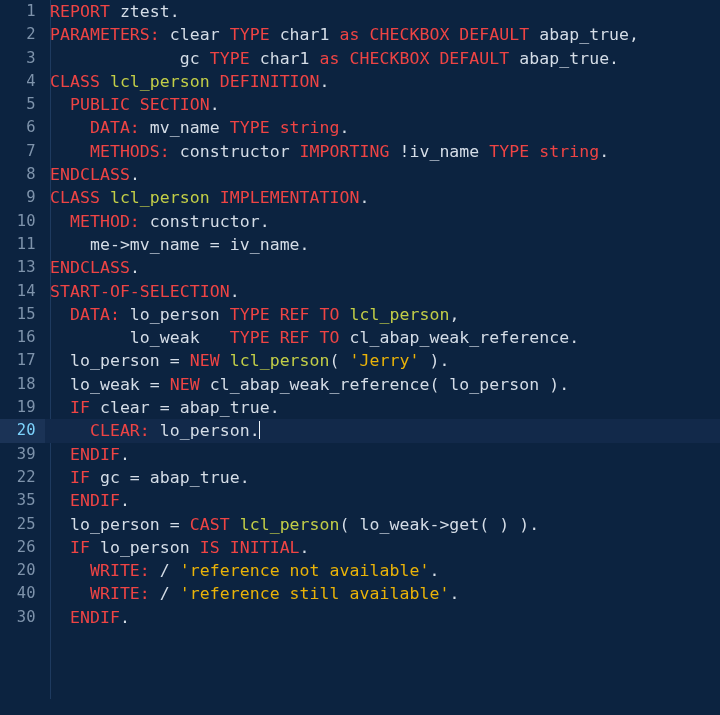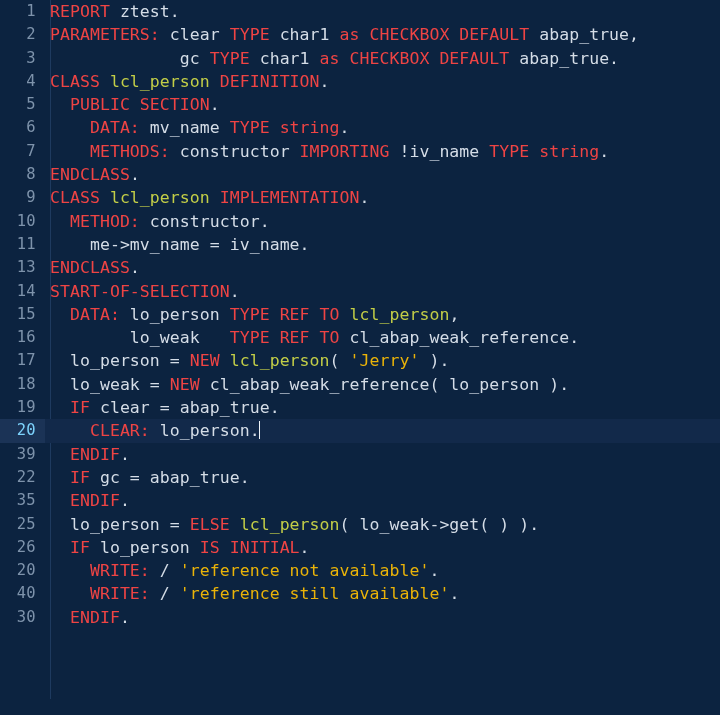--- a/index.html
+++ b/index.html
@@ -93,19 +93,19 @@
       <div class="line"><div class="gutter">14</div><div class="code"><span class="kw">START-OF-SELECTION</span><span class="id">.</span></div></div>
       <div class="line"><div class="gutter">15</div><div class="code"><span class="id">  </span><span class="kw">DATA:</span><span class="id"> lo_person </span><span class="kw">TYPE REF TO</span><span class="id"> </span><span class="cls">lcl_person</span><span class="id">,</span></div></div>
       <div class="line"><div class="gutter">16</div><div class="code"><span class="id">        lo_weak   </span><span class="kw">TYPE REF TO</span><span class="id"> cl_abap_weak_reference.</span></div></div>
       <div class="line"><div class="gutter">17</div><div class="code"><span class="id">  lo_person = </span><span class="kw">NEW</span><span class="id"> </span><span class="cls">lcl_person</span><span class="id">( </span><span class="str">'Jerry'</span><span class="id"> ).</span></div></div>
       <div class="line"><div class="gutter">18</div><div class="code"><span class="id">  lo_weak = </span><span class="kw">NEW</span><span class="id"> cl_abap_weak_reference( lo_person ).</span></div></div>
       <div class="line"><div class="gutter">19</div><div class="code"><span class="id">  </span><span class="kw">IF</span><span class="id"> clear = abap_true.</span></div></div>
       <div class="line active"><div class="gutter">20</div><div class="code"><span class="id">    </span><span class="kw">CLEAR:</span><span class="id"> lo_person.</span><span class="cursor"></span></div></div>
       <div class="line"><div class="gutter">39</div><div class="code"><span class="id">  </span><span class="kw">ENDIF</span><span class="id">.</span></div></div>
       <div class="line"><div class="gutter">22</div><div class="code"><span class="id">  </span><span class="kw">IF</span><span class="id"> gc = abap_true.</span></div></div>
       <div class="line"><div class="gutter">35</div><div class="code"><span class="id">  </span><span class="kw">ENDIF</span><span class="id">.</span></div></div>
-      <div class="line"><div class="gutter">25</div><div class="code"><span class="id">  lo_person = </span><span class="kw">ELSE</span><span class="id"> </span><span class="cls">lcl_person</span><span class="id">( lo_weak-&gt;get( ) ).</span></div></div>
+      <div class="line"><div class="gutter">25</div><div class="code"><span class="id">  lo_person = </span><span class="kw">CAST</span><span class="id"> </span><span class="cls">lcl_person</span><span class="id">( lo_weak-&gt;get( ) ).</span></div></div>
       <div class="line"><div class="gutter">26</div><div class="code"><span class="id">  </span><span class="kw">IF</span><span class="id"> lo_person </span><span class="kw">IS INITIAL</span><span class="id">.</span></div></div>
       <div class="line"><div class="gutter">20</div><div class="code"><span class="id">    </span><span class="kw">WRITE:</span><span class="id"> / </span><span class="str">'reference not available'</span><span class="id">.</span></div></div>
       <div class="line"><div class="gutter">40</div><div class="code"><span class="id">    </span><span class="kw">WRITE:</span><span class="id"> / </span><span class="str">'reference still available'</span><span class="id">.</span></div></div>
       <div class="line"><div class="gutter">30</div><div class="code"><span class="id">  </span><span class="kw">ENDIF</span><span class="id">.</span></div></div>
     </div>
 </div>
 
 </body></html>

